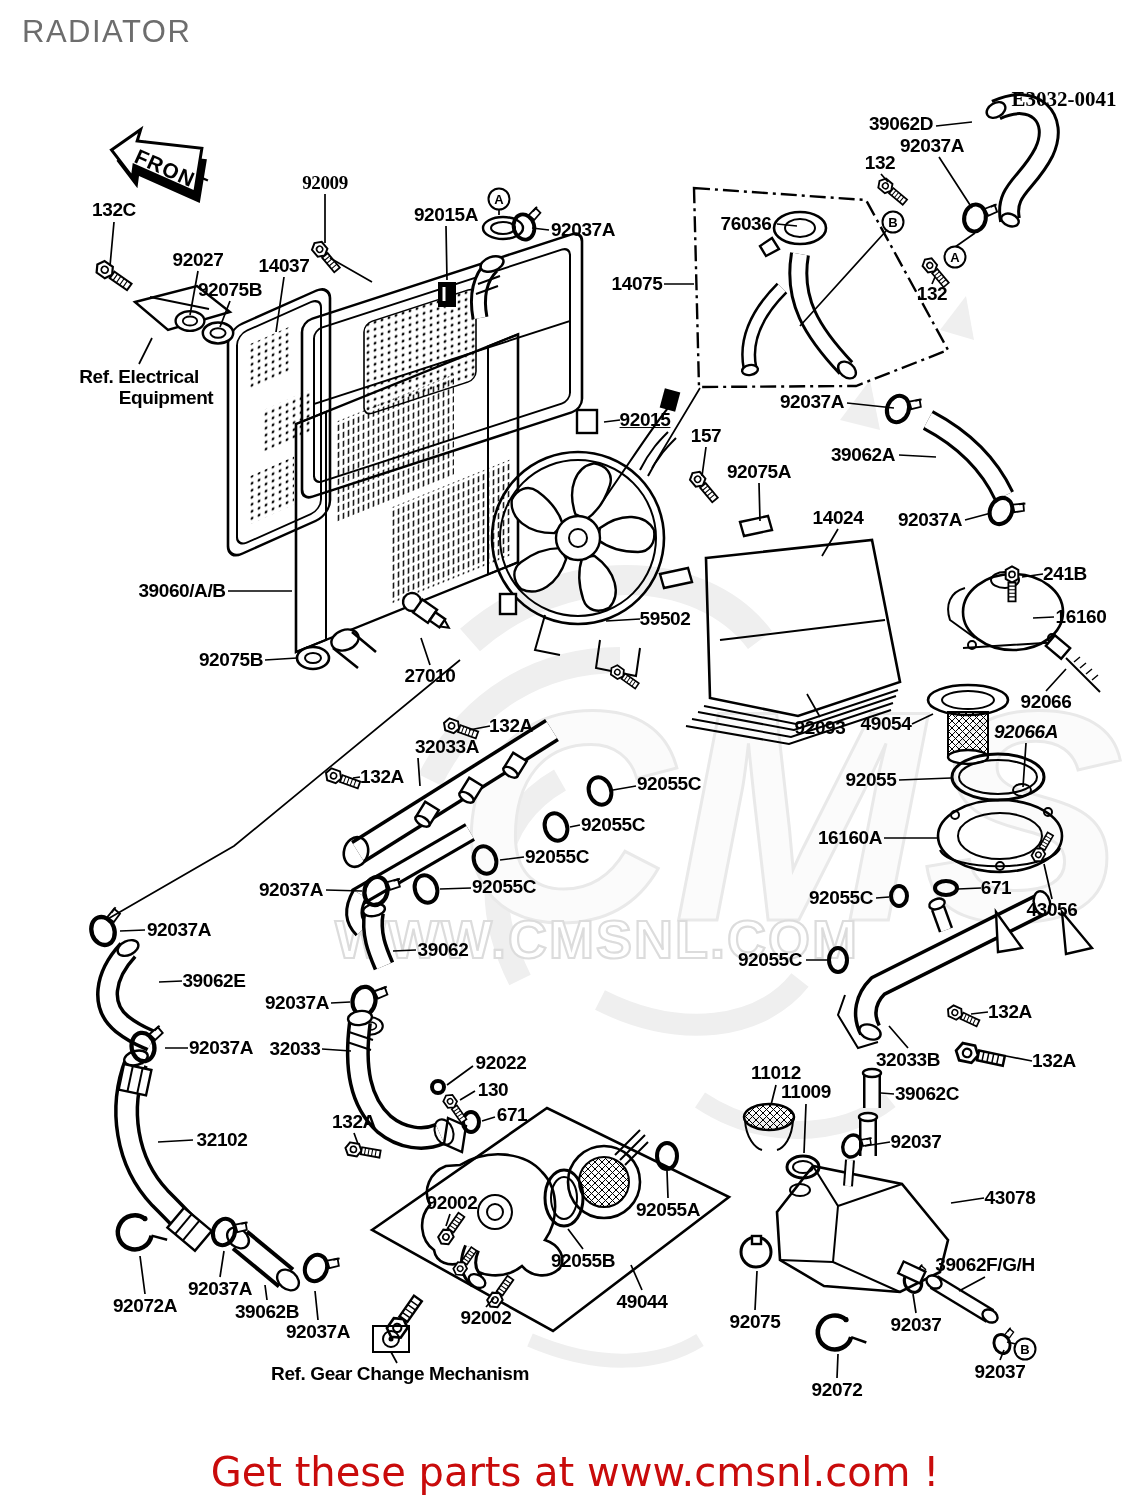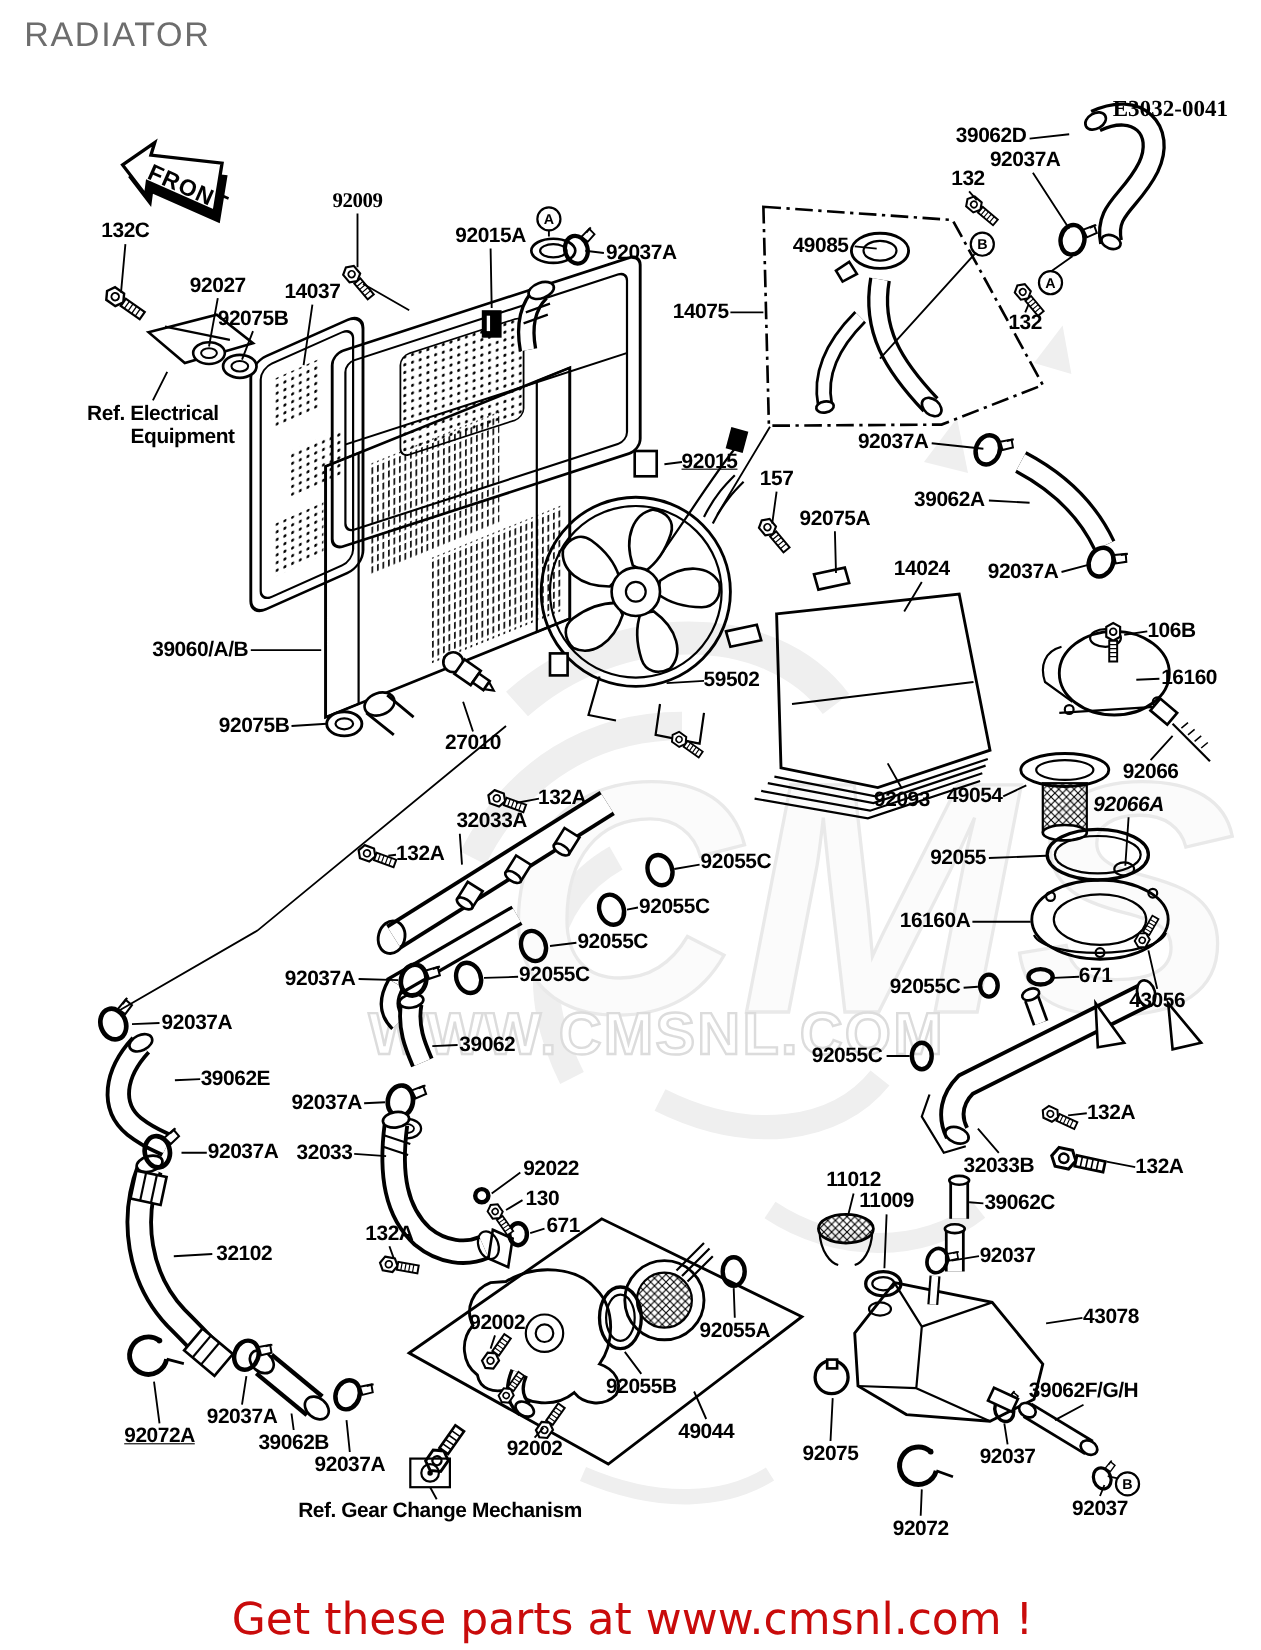--- a/index.html
+++ b/index.html
@@ -408,36 +408,36 @@
       <span class="callout" style="left: 114px; top: 210px;">132C</span>
       <span class="callout" style="left: 325px; top: 183px; font-family: Liberation Serif, serif;">92009</span>
       <span class="callout" style="left: 198px; top: 260px;">92027</span>
       <span class="callout" style="left: 284px; top: 266px;">14037</span>
       <span class="callout" style="left: 230px; top: 290px;">92075B</span>
       <span class="callout" style="left: 446px; top: 215px;">92015A</span>
       <span class="callout" style="left: 583px; top: 230px;">92037A</span>
       <span class="callout" style="left: 901px; top: 124px;">39062D</span>
       <span class="callout" style="left: 932px; top: 146px;">92037A</span>
       <span class="callout" style="left: 880px; top: 163px;">132</span>
-      <span class="callout" style="left: 746px; top: 224px;">49085</span>
+      <span class="callout" style="left: 746px; top: 224px;">76036</span>
       <span class="callout" style="left: 637px; top: 284px;">14075</span>
       <span class="callout" style="left: 932px; top: 294px;">132</span>
       <span class="callout" style="left: 139px; top: 377px;">Ref. Electrical</span>
       <span class="callout" style="left: 166px; top: 398px;">Equipment</span>
       <span class="callout" style="left: 182px; top: 591px;">39060/A/B</span>
       <span class="callout" style="left: 231px; top: 660px;">92075B</span>
       <span class="callout" style="left: 430px; top: 676px;">27010</span>
       <span class="callout" style="left: 645px; top: 420px; text-decoration: underline;">92015</span>
       <span class="callout" style="left: 706px; top: 436px;">157</span>
       <span class="callout" style="left: 759px; top: 472px;">92075A</span>
       <span class="callout" style="left: 812px; top: 402px;">92037A</span>
       <span class="callout" style="left: 863px; top: 455px;">39062A</span>
       <span class="callout" style="left: 838px; top: 518px; text-align: center;">14024</span>
       <span class="callout" style="left: 930px; top: 520px;">92037A</span>
-      <span class="callout" style="left: 1065px; top: 574px;">106B</span>
+      <span class="callout" style="left: 1065px; top: 574px;">241B</span>
       <span class="callout" style="left: 1081px; top: 617px;">16160</span>
       <span class="callout" style="left: 665px; top: 619px;">59502</span>
       <span class="callout" style="left: 1046px; top: 702px;">92066</span>
       <span class="callout" style="left: 820px; top: 728px;">92093</span>
       <span class="callout" style="left: 886px; top: 724px;">49054</span>
       <span class="callout" style="left: 1026px; top: 732px; font-style: italic;">92066A</span>
       <span class="callout" style="left: 871px; top: 780px;">92055</span>
       <span class="callout" style="left: 850px; top: 838px;">16160A</span>
       <span class="callout" style="left: 996px; top: 888px;">671</span>
       <span class="callout" style="left: 841px; top: 898px;">92055C</span>
@@ -457,21 +457,21 @@
       <span class="callout" style="left: 443px; top: 950px;">39062</span>
       <span class="callout" style="left: 297px; top: 1003px;">92037A</span>
       <span class="callout" style="left: 221px; top: 1048px;">92037A</span>
       <span class="callout" style="left: 295px; top: 1049px;">32033</span>
       <span class="callout" style="left: 501px; top: 1063px;">92022</span>
       <span class="callout" style="left: 493px; top: 1090px;">130</span>
       <span class="callout" style="left: 512px; top: 1115px;">671</span>
       <span class="callout" style="left: 354px; top: 1122px;">132A</span>
       <span class="callout" style="left: 222px; top: 1140px;">32102</span>
       <span class="callout" style="left: 452px; top: 1203px;">92002</span>
-      <span class="callout" style="left: 145px; top: 1306px; text-decoration: underline;">92072A</span>
+      <span class="callout" style="left: 145px; top: 1306px;">92072A</span>
       <span class="callout" style="left: 220px; top: 1289px;">92037A</span>
       <span class="callout" style="left: 267px; top: 1312px;">39062B</span>
       <span class="callout" style="left: 318px; top: 1332px;">92037A</span>
       <span class="callout" style="left: 486px; top: 1318px;">92002</span>
       <span class="callout" style="left: 583px; top: 1261px;">92055B</span>
       <span class="callout" style="left: 668px; top: 1210px;">92055A</span>
       <span class="callout" style="left: 642px; top: 1302px;">49044</span>
       <span class="callout" style="left: 400px; top: 1374px;">Ref. Gear Change Mechanism</span>
       <span class="callout" style="left: 908px; top: 1060px;">32033B</span>
       <span class="callout" style="left: 1054px; top: 1061px;">132A</span>

